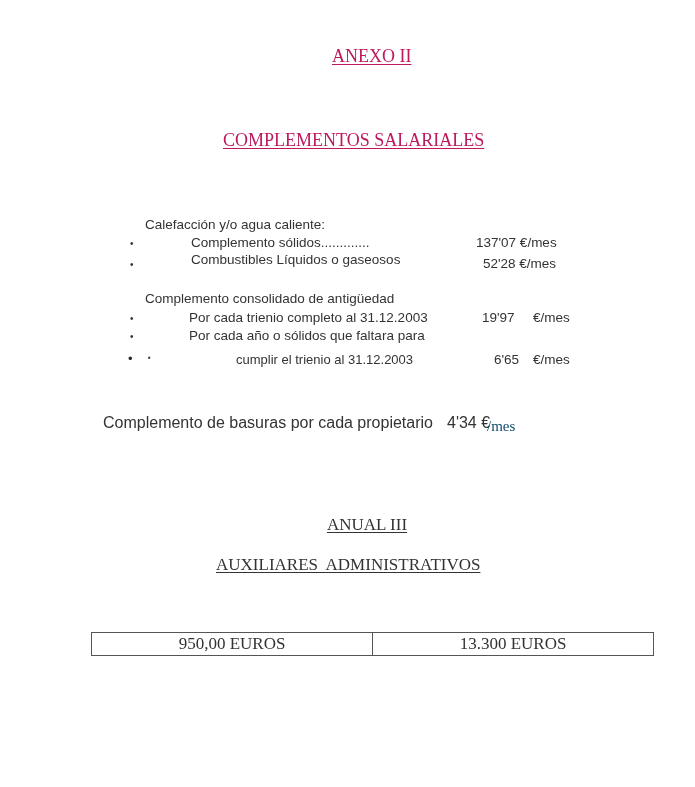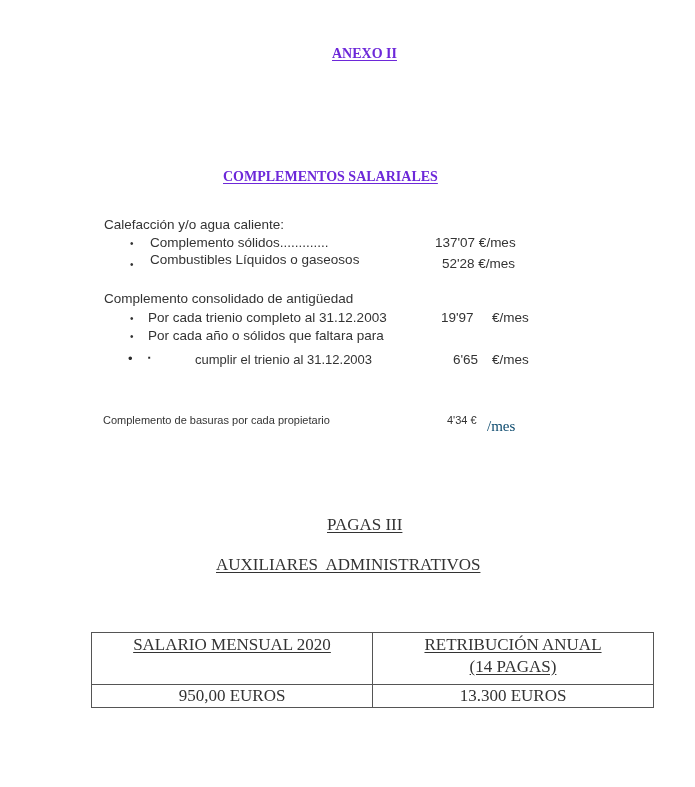--- a/index.html
+++ b/index.html
@@ -1,35 +1,35 @@
 <!DOCTYPE html>
 <html><head>
 <meta charset="utf-8">
 <style>
   html, body { margin: 0; padding: 0; background: #ffffff; }
   body { width: 695px; height: 787px; position: relative; overflow: hidden; color: #2a2a2a; }
   .serif { font-family: "Liberation Serif", "DejaVu Serif", serif; }
   .sans { font-family: "Liberation Sans", "DejaVu Sans", sans-serif; }
   .abs { position: absolute; white-space: nowrap; }
   .u { text-decoration: underline; text-underline-offset: 2px; }
-  .h1 { font-size: 14px; font-weight: bold; color: #6d28d9; }
+  .h1 { font-size: 18px; font-weight: normal; color: #be185d; }
   .h2 { font-size: 17px; color: #333; }
-  .txt { font-size: 13.5px; color: #333; }
-  .small { font-size: 11px; color: #333; }
+  .txt { font-size: 13.5px; color: #333; margin-left: 41px; }
+  .small { font-size: 16px; color: #333; }
   .bullet { font-size: 10px; color: #333; }
   table.sal { position: absolute; left: 91px; top: 632px; width: 563px; border-collapse: collapse; }
   table.sal td { border: 1px solid #555; text-align: center; font-family: "Liberation Serif", "DejaVu Serif", serif; font-size: 17px; color: #333; padding: 0; vertical-align: top; }
   table.sal td.hdr { height: 50px; line-height: 22px; padding-top: 1px; }
   table.sal td.val { height: 22px; line-height: 22px; }
 </style>
 </head>
 <body>
 
 <div class="abs serif h1 u" style="left:332px; top:46px;">ANEXO II</div>
-<div class="abs serif h1 u" style="left:223px; top:130px;margin-top:39px;">COMPLEMENTOS SALARIALES</div>
+<div class="abs serif h1 u" style="left:223px; top:130px;">COMPLEMENTOS SALARIALES</div>
 
 <div class="abs sans txt" style="left:104px; top:217px;">Calefacción y/o agua caliente:</div>
 
 <div>
   <span class="abs sans bullet" style="left:130px; top:238px;">•</span>
   <span class="abs sans txt" style="left:150px; top:235px;">Complemento sólidos.............</span>
   <span class="abs sans txt" style="left:435px; top:235px;">137'07 €/mes</span>
 </div>
 <div>
   <span class="abs sans bullet" style="left:130px; top:259px;">•</span>
@@ -56,32 +56,23 @@
   <span class="abs sans txt" style="left:453px; top:352px;">6'65</span>
   <span class="abs sans txt" style="left:492px; top:352px;">€/mes</span>
 </div>
 
 <div>
   <span class="abs sans small" style="left:103px; top:414px;">Complemento de basuras por cada propietario</span>
   <span class="abs sans small" style="left:447px; top:414px;">4'34 €</span>
   <span class="abs serif" style="left:487px; top:418px; font-size:15px; color:#0c4a6e;">/mes</span>
 </div>
 
-<div class="abs serif h2 u" style="left:327px; top:515px;">PAGAS III</div>
+<div class="abs serif h2 u" style="left:327px; top:515px;">ANUAL III</div>
 <div class="abs serif h2 u" style="left:216px; top:555px; white-space:pre;">AUXILIARES  ADMINISTRATIVOS</div>
 
 <table class="sal">
   <tbody>
-      <tr>
-    <td class="hdr" style="width:280px;">
-      <span class="u">SALARIO MENSUAL 2020</span>
-    </td>
-    <td class="hdr">
-      <span class="u">RETRIBUCIÓN ANUAL</span><br>
-      <span class="u">(14 PAGAS)</span>
-    </td>
-  </tr>
   <tr>
     <td class="val">950,00 EUROS</td>
     <td class="val">13.300 EUROS</td>
   </tr>
 </tbody>
   </table>
 
 </body></html>

